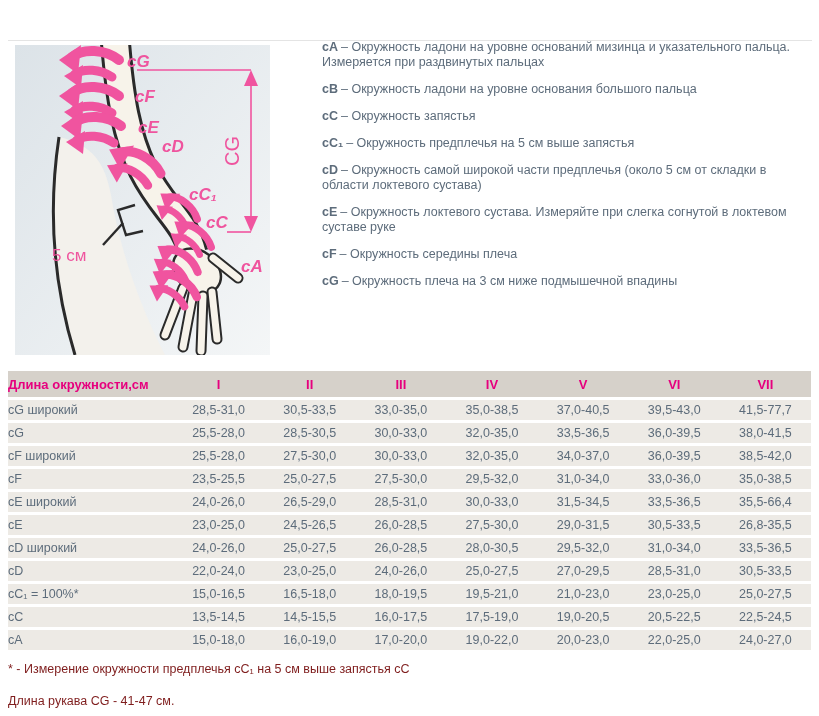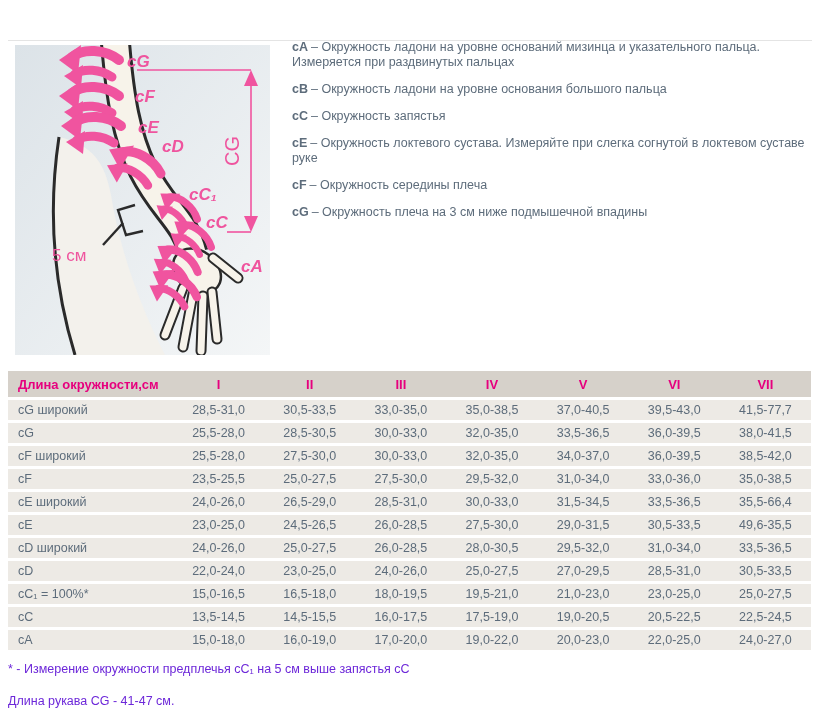--- a/index.html
+++ b/index.html
@@ -19,38 +19,38 @@
             font-family:"Liberation Sans", sans-serif; }
   .dim-label { fill:#ef549e; font-size:20px; font-weight:400;
             font-family:"Liberation Sans", sans-serif; }
   .note-label { fill:#ef549e; font-size:17px; font-weight:400;
             font-family:"Liberation Sans", sans-serif; }
   
   .descriptions {
     position:absolute; left:292px; top:40px; width:522px;
     color:#5d6c7b; font-size:12.5px; line-height:15px;
   }
-  .desc-item { margin-bottom:12px; }
+  .desc-item { margin-bottom:12px;margin-left:30px; }
   .desc-item b { font-weight:bold; margin-right:3px; }
   
   .size-table { position:absolute; top:371px; left:8px; width:803px; }
   .t-row {
     display:flex; align-items:center;
     height:20px; margin-bottom:3px;
     background:#edeae5; color:#5d6c7b; font-size:12.5px;
   }
   .t-row.header {
     height:26px; background:#d6d1ca;
     color:#e6007e; font-weight:bold; font-size:13px;
   }
-  .t-label { width:165px; padding-left:10px; box-sizing:border-box; text-align:left; }
+  .t-label { width:165px; box-sizing:border-box; text-align:left; }
   .t-cell  { flex:1; text-align:center; }
   
   .footnote {
-    position:absolute; left:8px; color:#6d28d9; font-size:12.5px;
+    position:absolute; left:8px; color:#7f1d1d; font-size:12.5px;
   }
   .footnote.one { top:662px; }
   .footnote.two { top:694px;text-align:center; }
 </style>
 </head>
 <body>
 
 <div class="top-separator"></div>
 
 <div class="diagram-wrap">
@@ -129,20 +129,22 @@
     <text class="dlabel" x="226" y="227">cA</text>
     <text class="dim-label" x="224" y="106" transform="rotate(-90 224 106)" text-anchor="middle">CG</text>
     <text class="note-label" x="37" y="216">5 см</text>
   </svg>
 </div>
 
 <div class="descriptions">
   <div class="desc-item"><b>cA</b><span>– Окружность ладони на уровне оснований мизинца и указательного пальца. Измеряется при раздвинутых пальцах</span></div>
   <div class="desc-item"><b>cB</b><span>– Окружность ладони на уровне основания большого пальца</span></div>
   <div class="desc-item"><b>cC</b><span>– Окружность запястья</span></div>
+  <div class="desc-item"><b>cC₁</b><span>– Окружность предплечья на 5 см выше запястья</span></div>
+  <div class="desc-item"><b>cD</b><span>– Окружность самой широкой части предплечья (около 5 см от складки в области локтевого сустава)</span></div>
   <div class="desc-item"><b>cE</b><span>– Окружность локтевого сустава. Измеряйте при слегка согнутой в локтевом суставе руке</span></div>
   <div class="desc-item"><b>cF</b><span>– Окружность середины плеча</span></div>
   <div class="desc-item"><b>cG</b><span>– Окружность плеча на 3 см ниже подмышечной впадины</span></div>
 </div>
 
 <div class="size-table">
   <div class="t-row header">
     <div class="t-label">Длина окружности,см</div>
     <div class="t-cell">I</div>
     <div class="t-cell">II</div>
@@ -204,21 +206,21 @@
     <div class="t-cell">35,5-66,4</div>
   </div>
   <div class="t-row">
     <div class="t-label">cE</div>
     <div class="t-cell">23,0-25,0</div>
     <div class="t-cell">24,5-26,5</div>
     <div class="t-cell">26,0-28,5</div>
     <div class="t-cell">27,5-30,0</div>
     <div class="t-cell">29,0-31,5</div>
     <div class="t-cell">30,5-33,5</div>
-    <div class="t-cell">49,6-35,5</div>
+    <div class="t-cell">26,8-35,5</div>
   </div>
   <div class="t-row">
     <div class="t-label">cD широкий</div>
     <div class="t-cell">24,0-26,0</div>
     <div class="t-cell">25,0-27,5</div>
     <div class="t-cell">26,0-28,5</div>
     <div class="t-cell">28,0-30,5</div>
     <div class="t-cell">29,5-32,0</div>
     <div class="t-cell">31,0-34,0</div>
     <div class="t-cell">33,5-36,5</div>

